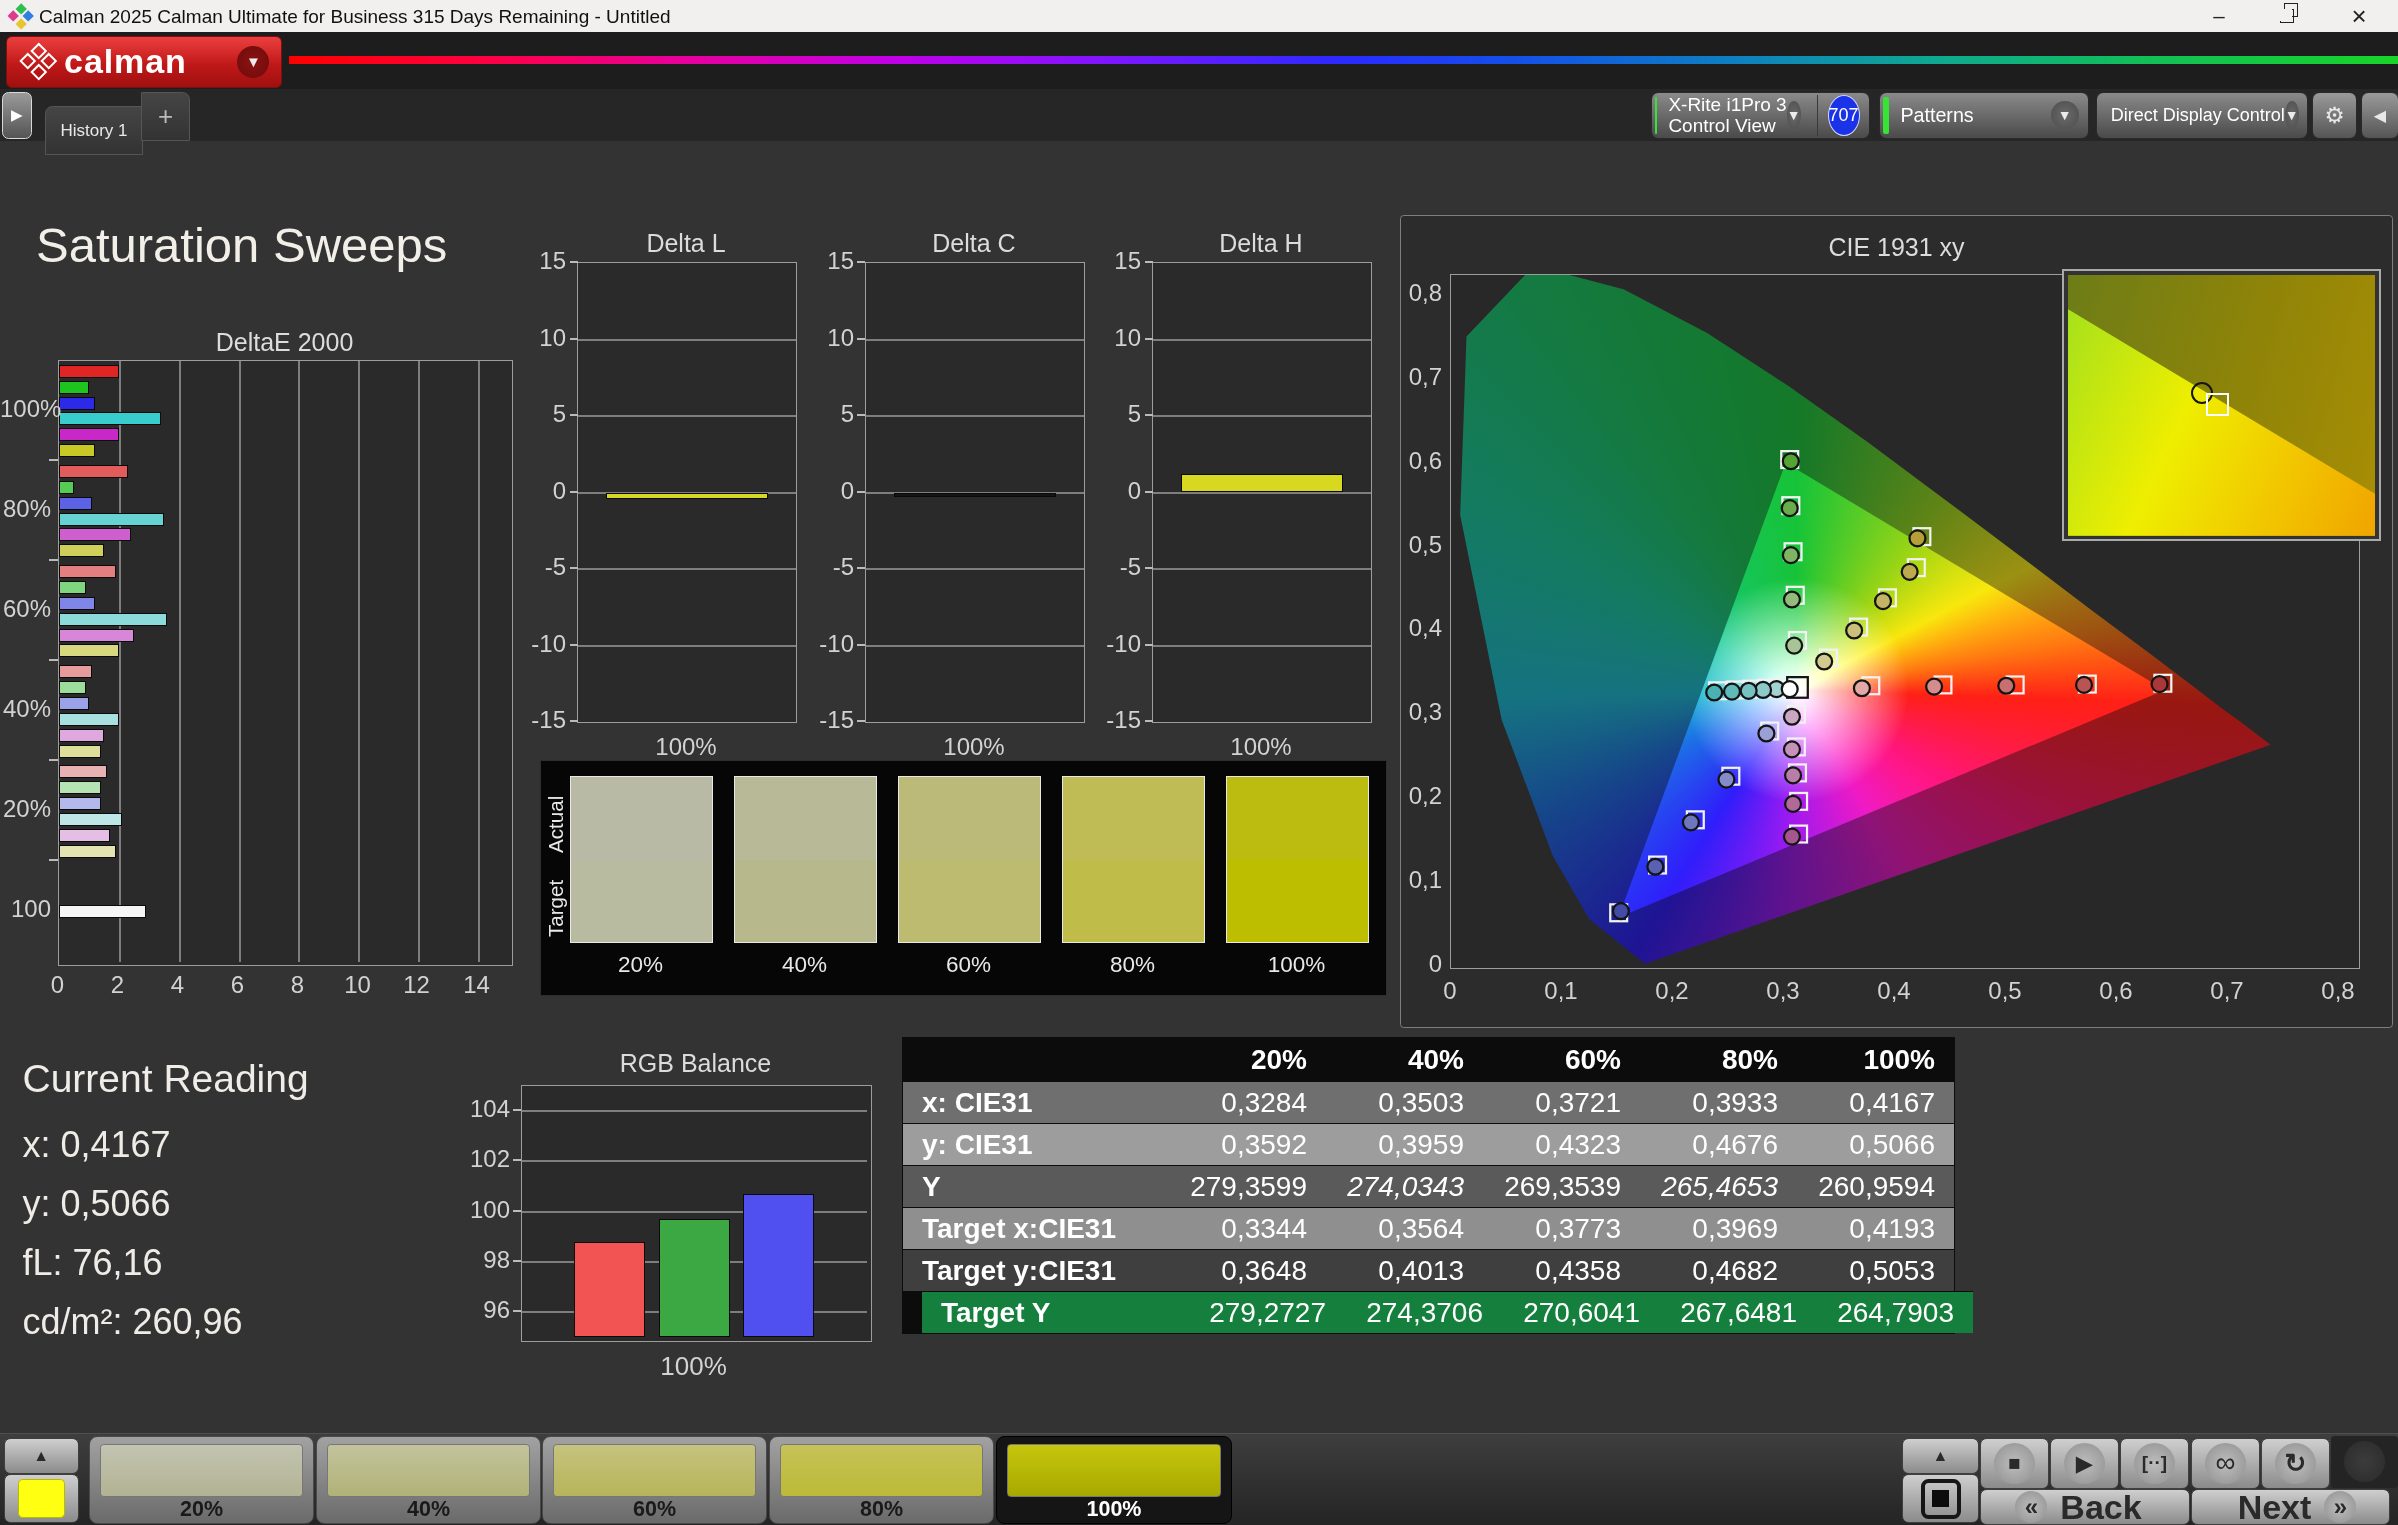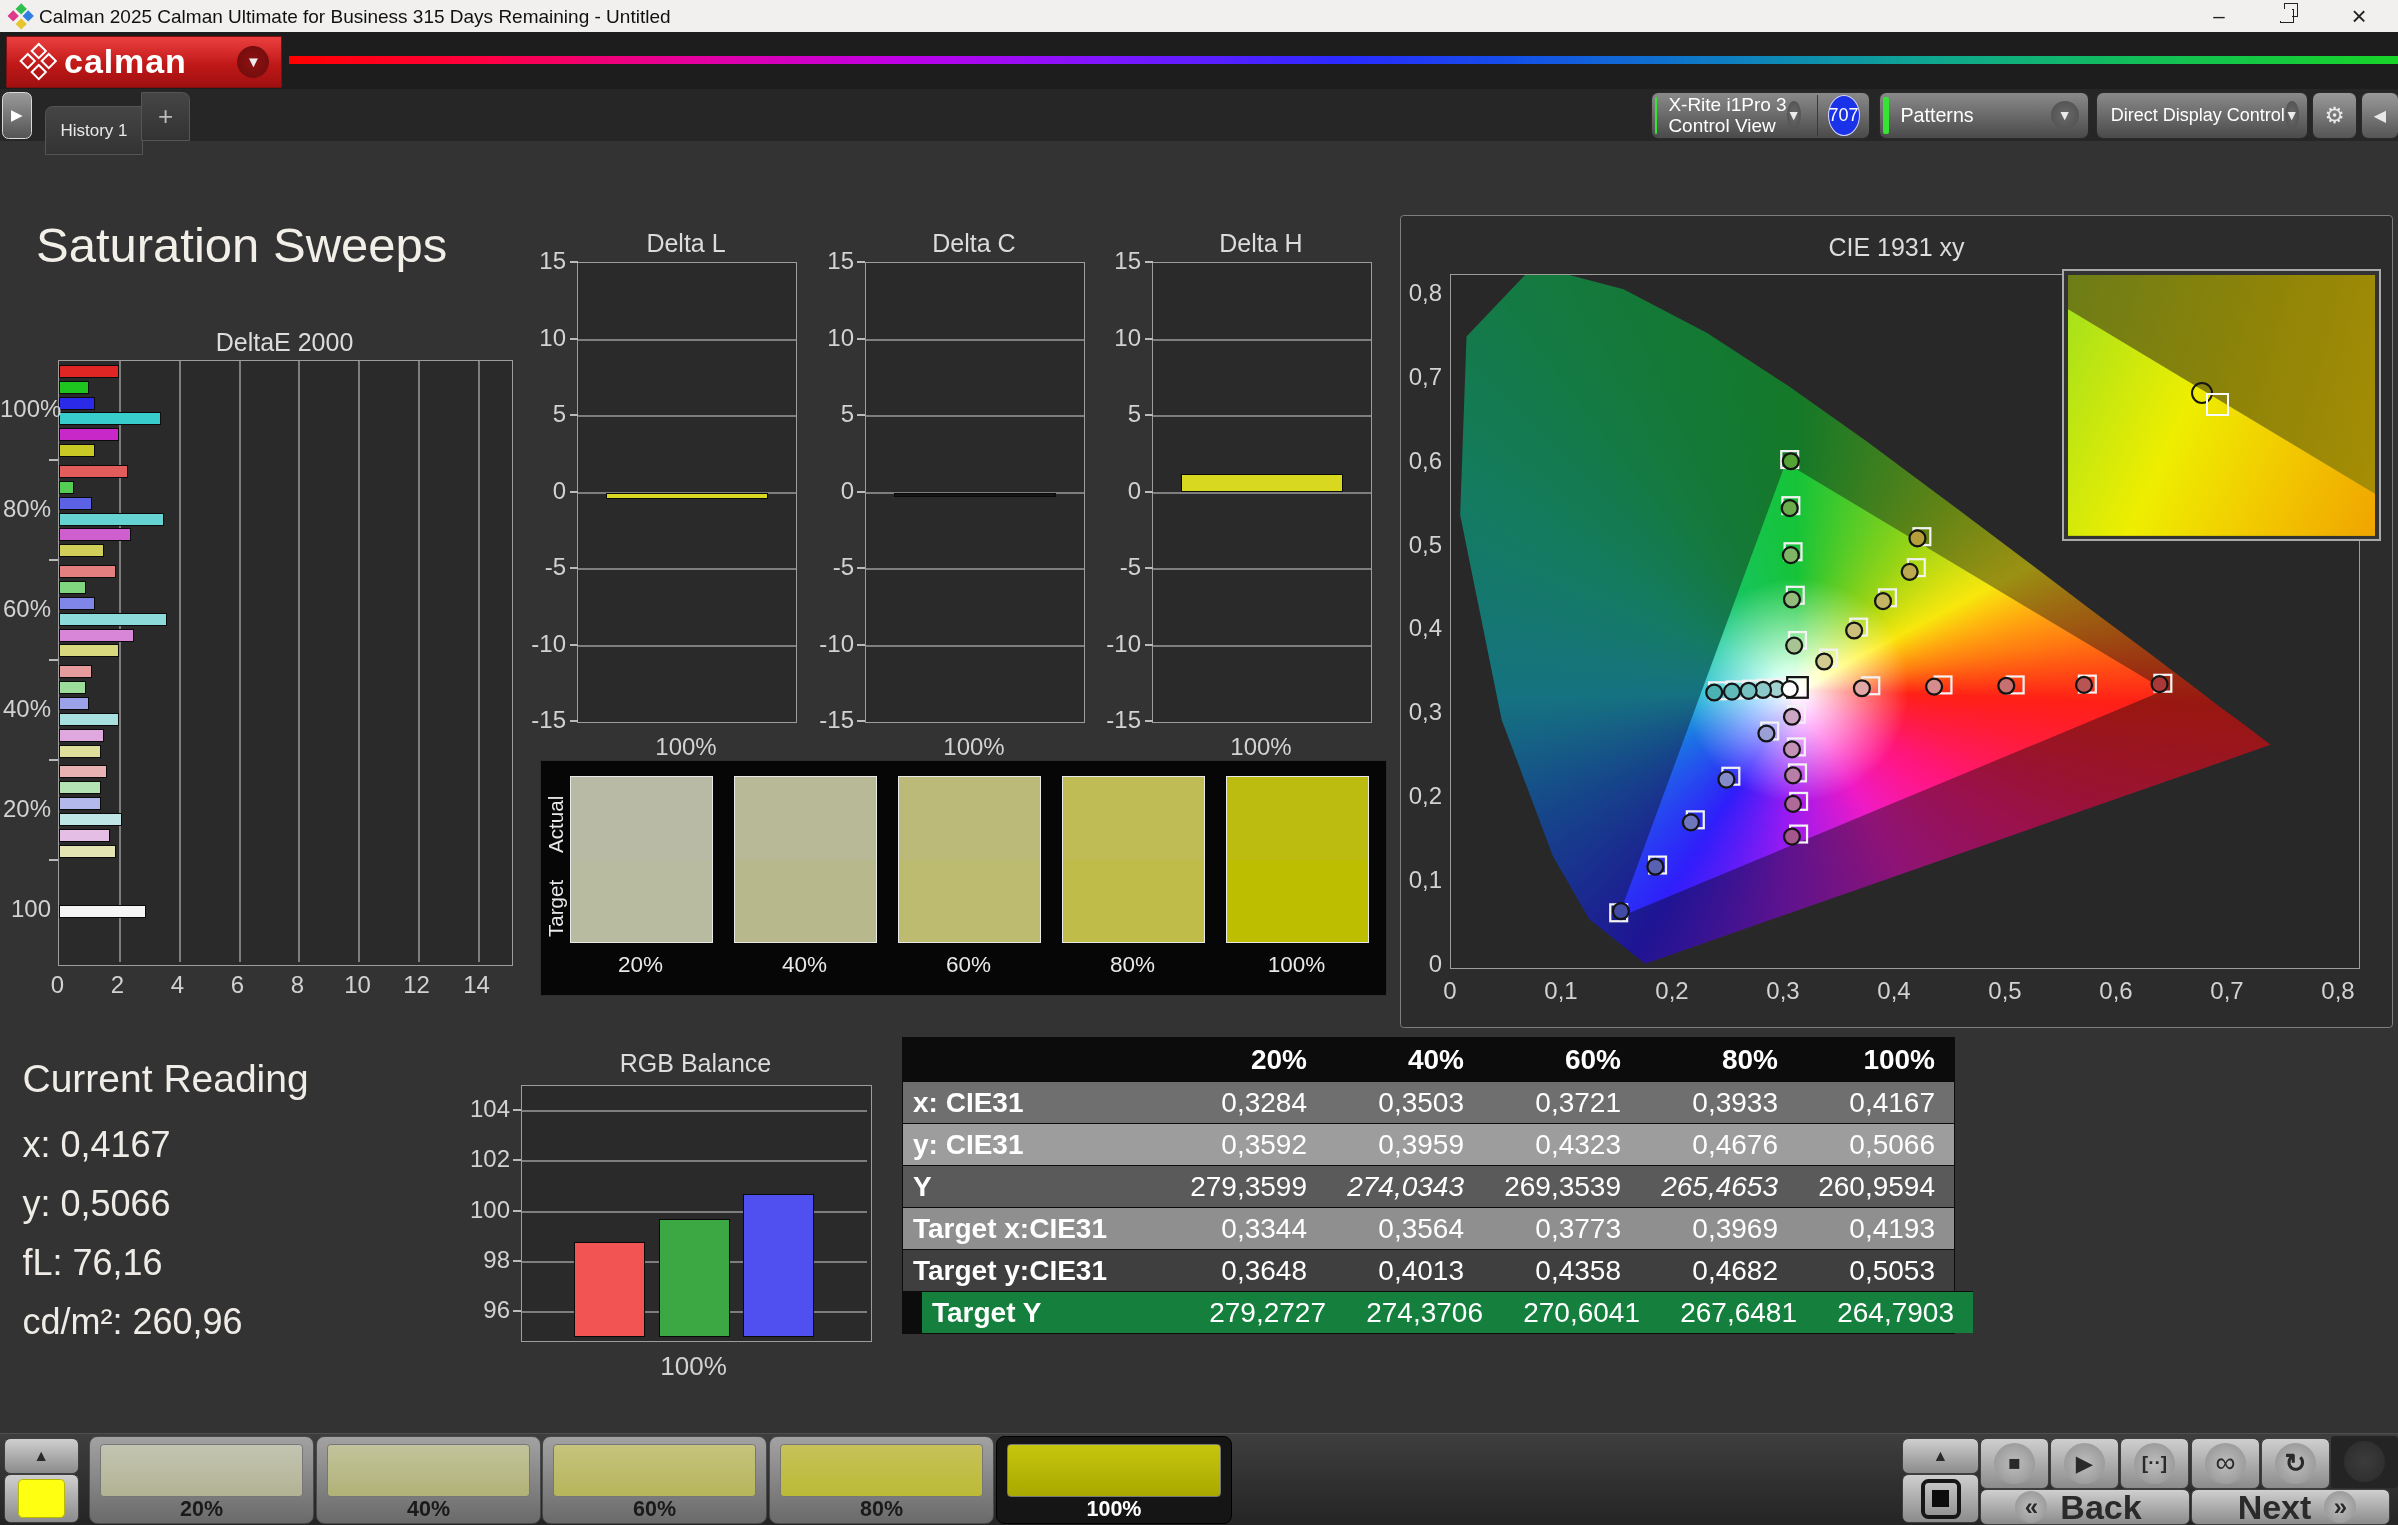--- a/index.html
+++ b/index.html
@@ -11,21 +11,21 @@
   .title-text{left:39px;top:5.6px;font-size:19px;color:#111;}
   .winbtn{top:0;width:56px;height:32px;display:flex;align-items:center;justify-content:center;
           color:#222;font-size:20.6px;}
   .restore-glyph{position:relative;width:12px;height:12px;border:1.9px solid #222;background:#f1f0ef;}
   .restore-glyph::before{content:"";position:absolute;top:-6.6px;left:2.8px;width:12px;height:12px;border:1.9px solid #222;}
   .restore-glyph::after{content:"";position:absolute;top:-0.9px;left:-0.9px;width:12px;height:12px;background:#f1f0ef;}
   .app-icon{left:9.4px;top:4.7px;width:24px;height:24px;}
   .dm{position:absolute;width:8.4px;height:8.4px;transform:rotate(45deg);}
   
   .ribbon{left:0;top:32px;width:2399px;height:57px;background:#1d1d1d;}
-  .calman-btn{left:5.6px;top:3.7px;width:274px;height:50px;border-radius:1px;
+  .calman-btn{left:5.6px;top:3.7px;width:274px;height:50px;border-radius:6px;
       background:linear-gradient(#ec4040,#c01818 55%,#a01010);border:0.9px solid #7d0f0f;
       display:flex;align-items:center;color:#fff;}
   .calman-logo{position:relative;width:37px;height:37px;margin-left:13px;}
   .calman-logo .dm{border:2.8px solid #fff;background:transparent;}
   .calman-text{font-size:34px;font-weight:bold;letter-spacing:0.9px;margin-left:7.5px;}
   .calman-dd{margin-left:auto;margin-right:11.2px;width:32px;height:32px;border-radius:50%;
       background:radial-gradient(#8d1212,#6d0b0b);display:flex;align-items:center;justify-content:center;
       color:#eee;font-size:15px;}
   .rainbow{left:289px;top:24px;width:2110px;height:8.4px;
       background:linear-gradient(90deg,#ff0000 0%,#ff0040 9%,#e6009e 19%,#bf00e8 29%,#7d16ff 39%,#2a2aff 50%,#1450e8 58%,#0e7ec2 68%,#0fa890 78%,#12bf57 88%,#18d428 100%);}
@@ -76,21 +76,21 @@
   .inset-circle{position:absolute;width:18px;height:18px;border:2.8px solid #151515;border-radius:50%;}
   .inset-square{position:absolute;width:19px;height:19px;border:2.8px solid #fafafa;}
   
   .cr-title{left:22.5px;top:1057px;font-size:39px;color:#f0ede8;}
   .cr-line{left:22.5px;font-size:36px;color:#efece7;text-align:right;}
   
   .dtable{left:902px;top:1037px;width:1051px;background:#0c0c0c;border:1.9px solid #0c0c0c;}
   .trow{display:flex;width:1051px;}
   .tcell{box-sizing:border-box;padding-right:17px;text-align:right;color:#fff;font-size:28px;
          display:flex;align-items:center;justify-content:flex-end;}
-  .tlabel{justify-content:flex-start;padding-left:10px;font-weight:bold;}
+  .tlabel{justify-content:flex-start;padding-left:19px;font-weight:bold;}
   
   .bottombar{left:0;top:1433px;width:2399px;height:92px;background:linear-gradient(#3e3e3e,#242424);border-top:1.9px solid #4f4f4f;}
   .tile{position:absolute;border-radius:8.4px;background:linear-gradient(#a2a2a2,#6a6a6a);border:0.9px solid #4a4a4a;}
   .tile.sel{background:#151515;border:0.9px solid #000;}
   .tileswatch{position:absolute;left:10.3px;top:7.5px;right:10.3px;height:51px;border-radius:3.7px;border:0.9px solid #777;}
   .tilelabel{position:absolute;left:0;right:0;top:60px;text-align:center;font-size:21.5px;font-weight:bold;color:#1a1a1a;}
   .tile.sel .tilelabel{color:#fff;}
   .ctrl{position:absolute;border-radius:6.6px;background:linear-gradient(#cfcfcf,#8b8b8b);border:0.9px solid #3f3f3f;
         display:flex;align-items:center;justify-content:center;color:#2a2a2a;}
   .roundic{width:41px;height:41px;border-radius:50%;background:radial-gradient(#bdbdbd,#8f8f8f);

